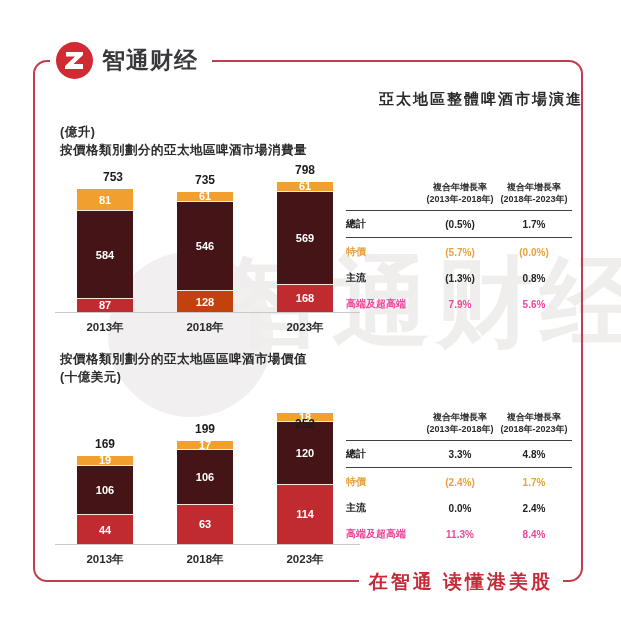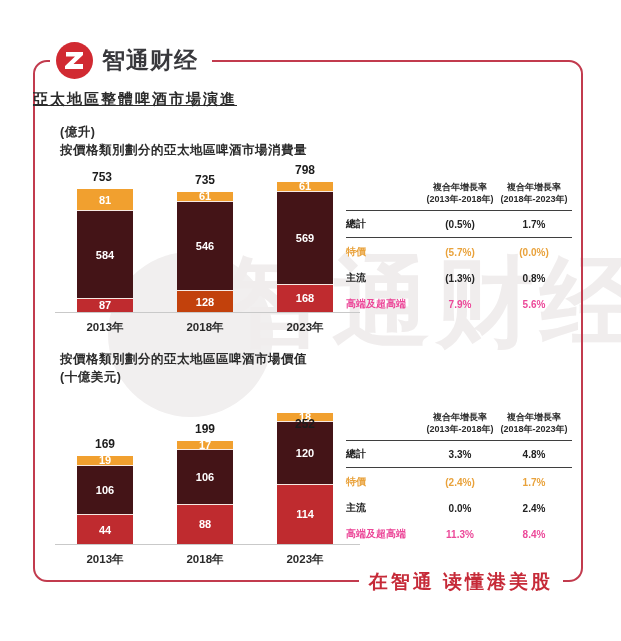--- a/index.html
+++ b/index.html
@@ -15,22 +15,22 @@
   
   .frame { position:absolute; left:33px; top:60px; width:550px; height:522px;
            border:2.5px solid #C23B4E; border-radius:14px; z-index:1; }
 
   
   .logo-block { position:absolute; left:50px; top:40px; z-index:3; background:#fff;
                 display:flex; align-items:center; gap:9px; padding:0 14px 0 6px; height:40px; }
   .logo-circle { width:37px; height:37px; flex:0 0 37px; }
   .logo-text { font-size:23px; font-weight:bold; color:#38383C; letter-spacing:1px; }
 
-  .page-title { position:absolute; left:33px; top:90px; width:550px; text-align:left;
-                font-size:15px; font-weight:bold; color:#2B2B2B; letter-spacing:2px; z-index:2;text-decoration:underline; }
+  .page-title { position:absolute; left:33px; top:90px; width:550px; text-align:right;
+                font-size:15px; font-weight:bold; color:#2B2B2B; letter-spacing:2px; z-index:2; }
 
   .subtitle { position:absolute; left:60px; font-size:12.5px; font-weight:bold; color:#2B2B2B;
               line-height:1.4; z-index:2; letter-spacing:0.5px; }
   #subtitle-0 { top:124px; }
   #subtitle-1 { top:351px; }
 
   
   .chart { position:absolute; left:55px; width:310px; height:175px; z-index:2; }
   #chart-0 { top:165px; }
   #chart-1 { top:397px; }
@@ -98,21 +98,21 @@
         <div class="seg" style="background: rgb(191, 43, 47); height: 14.2245px;">
           <span>87</span>
         </div>
         <div class="seg" style="background: rgb(68, 20, 23); height: 95.484px;">
           <span>584</span>
         </div>
         <div class="seg" style="background: rgb(241, 160, 47); height: 24px;">
           <span>81</span>
         </div>
       </div>
-      <div class="bar-total" style="left: 2px; top: 5px;">753</div>
+      <div class="bar-total" style="left: 13px; top: 5px;">753</div>
       <div class="x-label" style="left: 5px; top: 155px;">2013年</div>
       <div class="bar" style="left: 122px; width: 56px; height: 120px; top: 27px;">
         <div class="seg" style="background: #c2410c; height: 20.928px;">
           <span>128</span>
         </div>
         <div class="seg" style="background: rgb(68, 20, 23); height: 89.271px;">
           <span>546</span>
         </div>
         <div class="seg" style="background: rgb(241, 160, 47); height: 9.9735px;">
           <span>61</span>
@@ -178,21 +178,21 @@
           <span>106</span>
         </div>
         <div class="seg" style="background: rgb(241, 160, 47); height: 9.88px;">
           <span>19</span>
         </div>
       </div>
       <div class="bar-total" style="left: 5px; top: 40px;">169</div>
       <div class="x-label" style="left: 5px; top: 155px;">2013年</div>
       <div class="bar" style="left: 122px; width: 56px; height: 103px; top: 44px;">
         <div class="seg" style="background: rgb(191, 43, 47); height: 39.52px;">
-          <span>88</span>
+          <span>63</span>
         </div>
         <div class="seg" style="background: rgb(68, 20, 23); height: 55.12px;">
           <span>106</span>
         </div>
         <div class="seg" style="background: rgb(241, 160, 47); height: 8.84px;">
           <span>17</span>
         </div>
       </div>
       <div class="bar-total" style="left: 105px; top: 25px;">199</div>
       <div class="x-label" style="left: 105px; top: 155px;">2018年</div>

